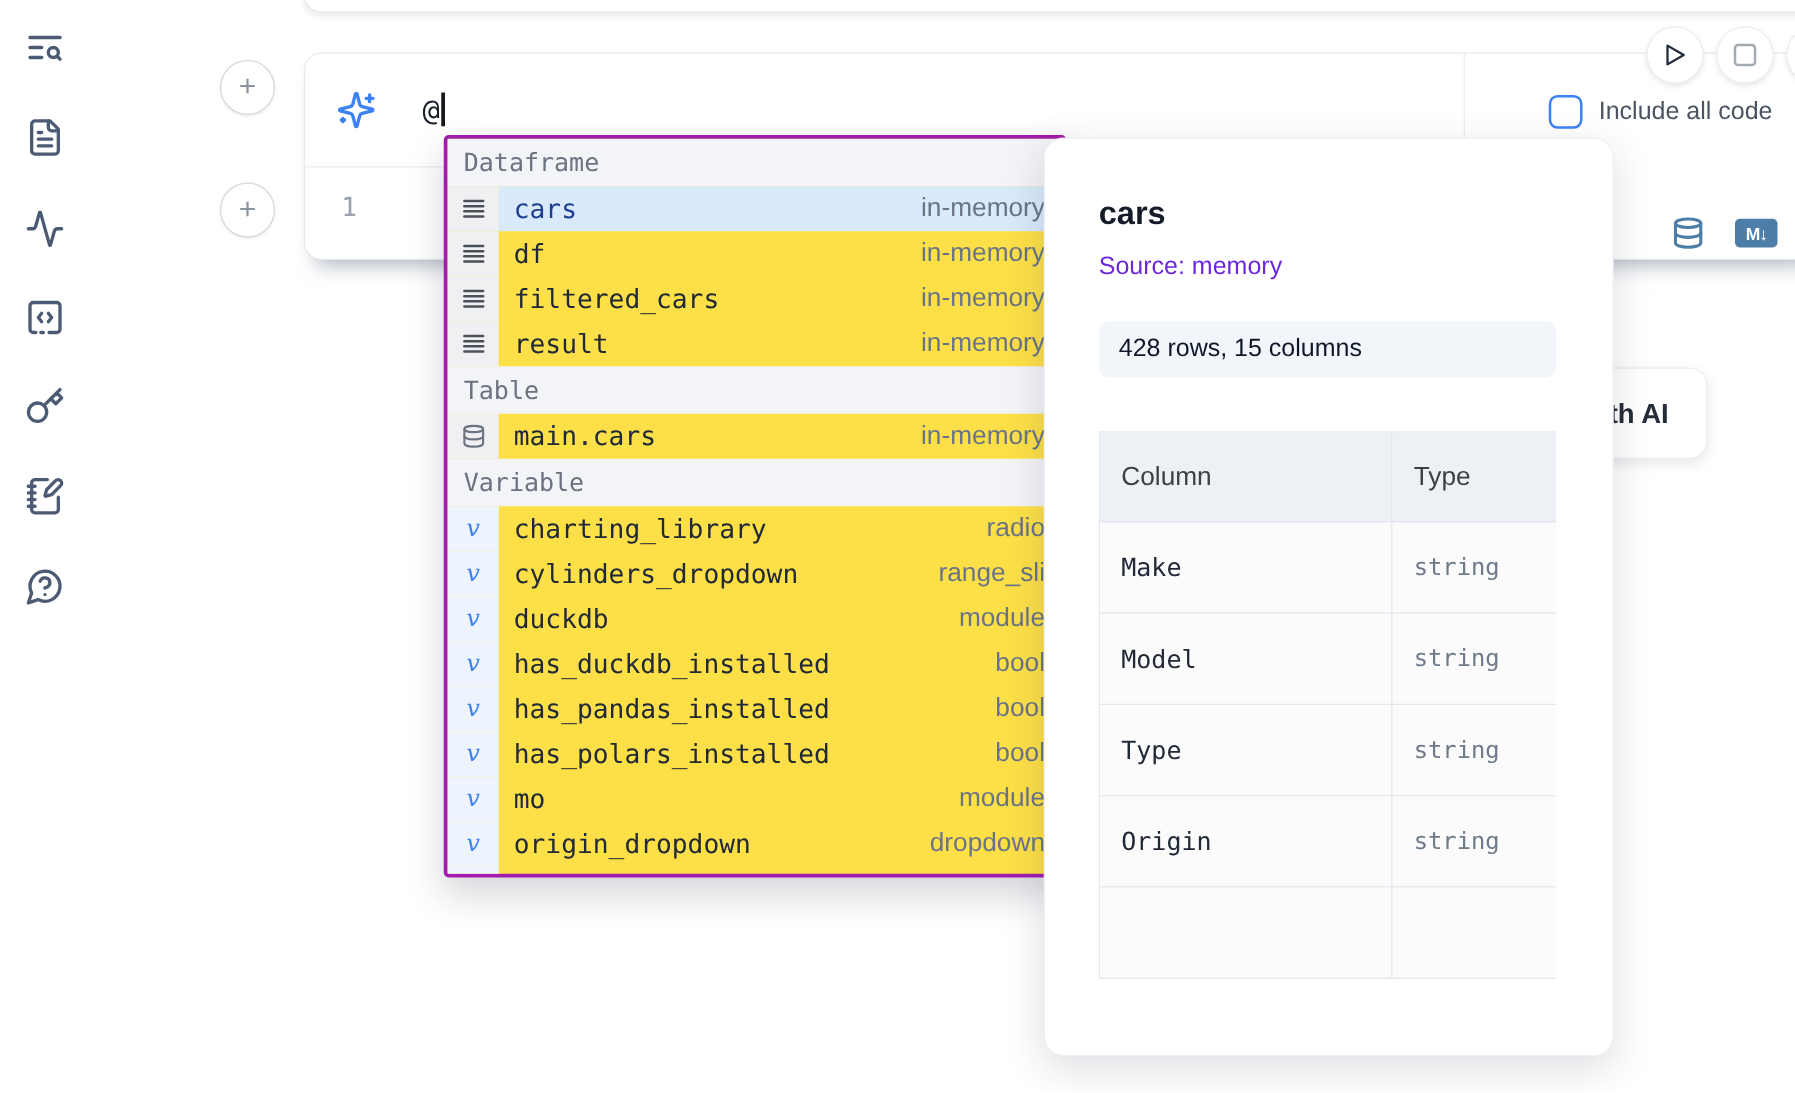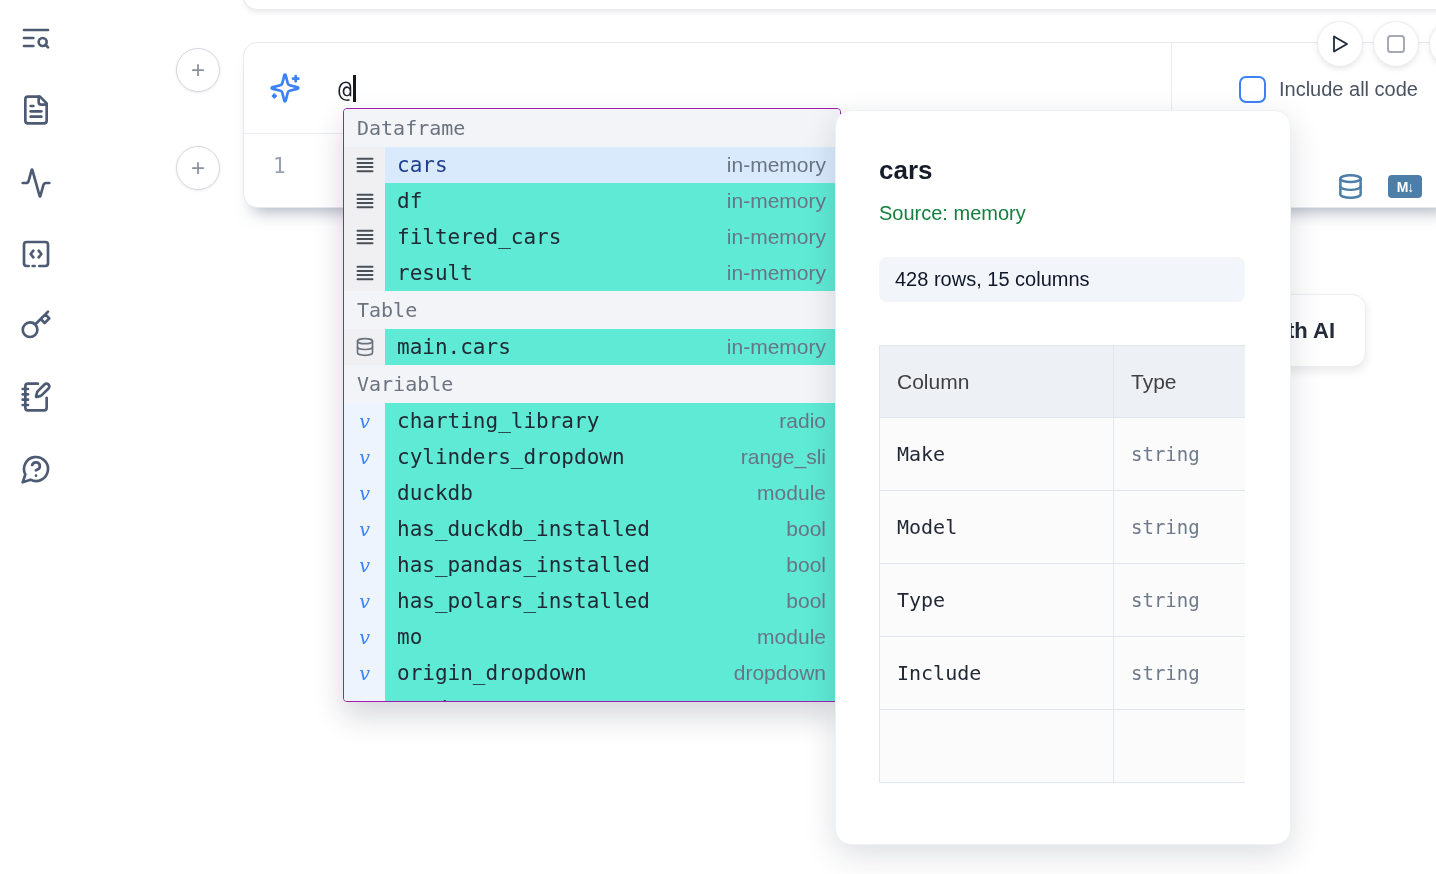--- a/index.html
+++ b/index.html
@@ -59,22 +59,22 @@
   
   .btn-circle {
     position:absolute; top:22px; width:44px; height:44px; border-radius:50%; background:#fff;
     box-shadow:0 0 0 1px #ecedf1, 0 2px 6px rgba(0,0,0,0.13);
     display:flex; align-items:center; justify-content:center; cursor:pointer; z-index:3;
   }
   .btn-circle svg { display:block; }
 
   
   .dropdown {
-    position:absolute; left:343px; top:108px; width:498px; height:594px;
-    background:#5eead4; border:1px solid #a21caf; border-radius:4px;
+    position:absolute; left:355px; top:108px; width:498px; height:594px;
+    background:#fde047; border:3px solid #a21caf; border-radius:4px;
     box-shadow:0 14px 30px rgba(20,30,50,0.18);
     overflow:hidden; z-index:6;
   }
   .ac-header {
     height:38px; line-height:38px; background:#f3f4f7; color:#6b7280;
     font-size:20px; padding-left:13px; font-family:"DejaVu Sans Mono", monospace;
   }
   .ac-row { height:36px; display:flex; align-items:stretch; cursor:pointer; }
   .ac-gutter { width:41px; display:flex; align-items:center; justify-content:center; background:#f0f0f2; flex:none; }
   .ac-gutter.variable { background:#edf4fd; }
@@ -97,21 +97,21 @@
   }
 
   
   .panel {
     position:absolute; left:835px; top:110px; width:456px; height:735px;
     background:#fff; border:1px solid #eef0f4; border-radius:16px;
     box-shadow:0 10px 32px rgba(25,35,60,0.15); z-index:10;
     padding:0 45px 0 43px;
   }
   .panel-title { margin-top:44px; font-size:26px; font-weight:bold; color:#151b28; }
-  .panel-source { margin-top:16px; font-size:20px; color:#15803d; }
+  .panel-source { margin-top:16px; font-size:20px; color:#6d28d9; }
   .shape-badge {
     margin-top:32px; height:45px; background:#f2f5f9; border-radius:8px;
     display:flex; align-items:center; padding:0 16px; font-size:20px; color:#0f172a;
   }
   .table-wrap { margin-top:43px; height:466px; overflow:hidden; }
   table.schema { border-collapse:collapse; width:368px; table-layout:fixed; }
   table.schema col.c1 { width:234px; }
   table.schema col.c2 { width:134px; }
   table.schema th, table.schema td { border:1px solid #e2e6ed; text-align:left; padding-left:17px; }
   table.schema th { height:72px; background:#edf1f6; font-size:21px; font-weight:normal; color:#404040; }
@@ -416,21 +416,21 @@
             </tr>
             <tr>
               <td class="col-name">Model</td>
               <td class="col-type">string</td>
             </tr>
             <tr>
               <td class="col-name">Type</td>
               <td class="col-type">string</td>
             </tr>
             <tr>
-              <td class="col-name">Include</td>
+              <td class="col-name">Origin</td>
               <td class="col-type">string</td>
             </tr>
             <tr>
               <td class="col-name"></td>
               <td class="col-type"></td>
             </tr>
           </tbody>
       </table>
     </div>
   </div>

